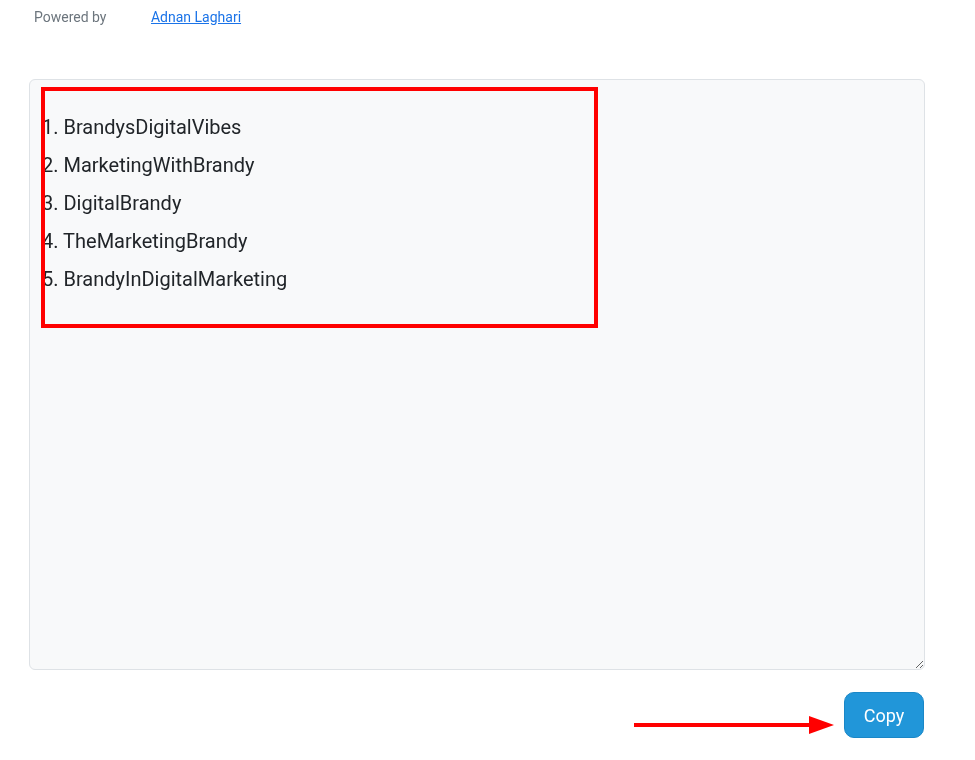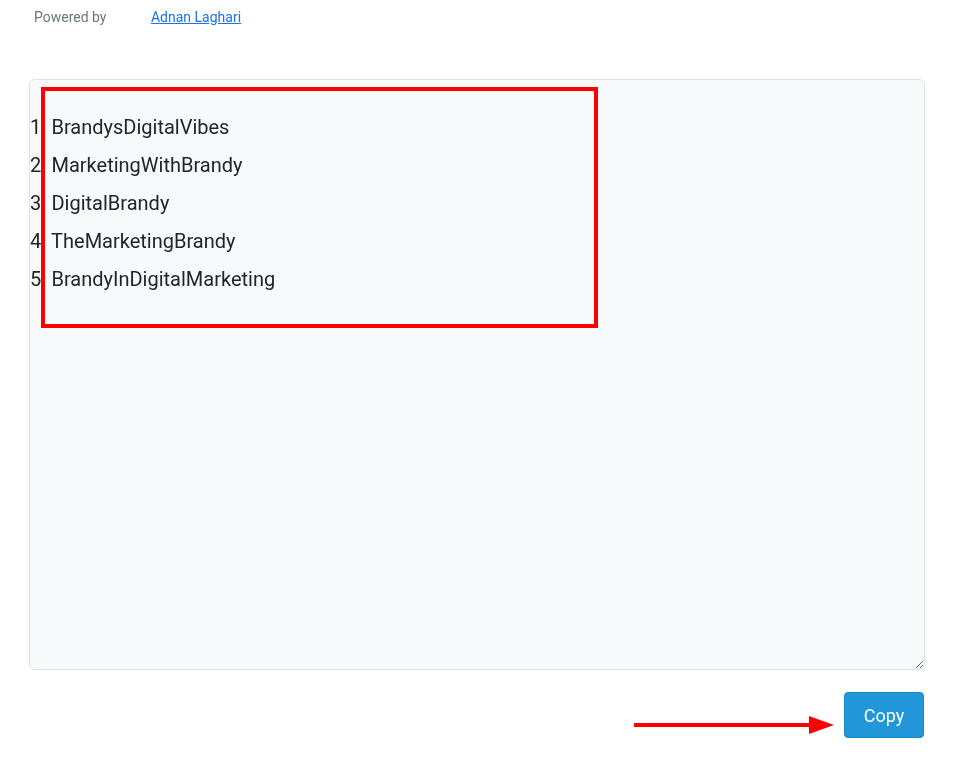--- a/index.html
+++ b/index.html
@@ -32,21 +32,21 @@
       top: 79px;
       width: 896px;
       height: 591px;
     }
     .output-textarea {
       width: 100%;
       height: 100%;
       border: 1px solid #dee2e6;
       border-radius: 6px;
       background: #f8f9fa;
-      padding: 28px 18px 18px 0;
+      padding: 28px 18px 18px 12px;
       font-family: "Segoe UI", -apple-system, BlinkMacSystemFont, Roboto, "Helvetica Neue", Arial, sans-serif;
       font-size: 20px;
       line-height: 1.9;
       color: #212529;
       resize: both;
       outline: none;
       white-space: pre-wrap;
     }
     .highlight-box {
       position: absolute;
@@ -64,21 +64,21 @@
       pointer-events: none;
     }
     .copy-button {
       position: absolute;
       left: 844px;
       top: 692px;
       width: 80px;
       height: 46px;
       background: #2196d9;
       border: 1px solid #1a87c7;
-      border-radius: 4px;
+      border-radius: 10px;
       color: #ffffff;
       font-size: 18px;
       font-family: "Segoe UI", -apple-system, BlinkMacSystemFont, Roboto, "Helvetica Neue", Arial, sans-serif;
       cursor: pointer;
       display: flex;
       align-items: center;
       justify-content: center;
     }
   </style>
 </head>

